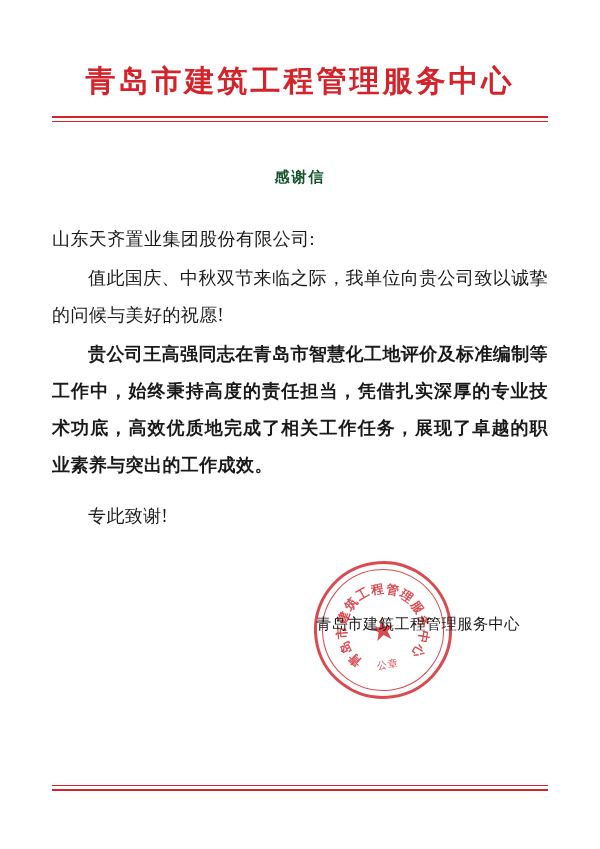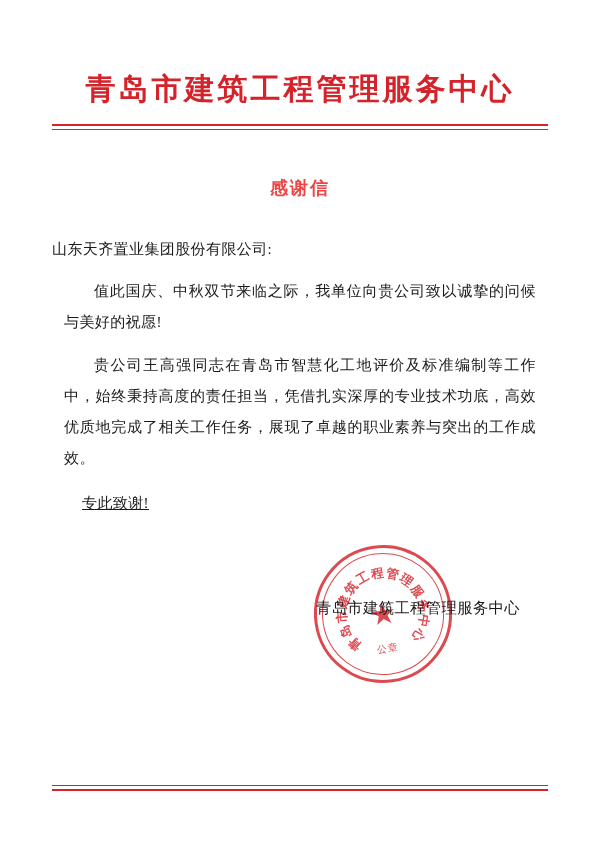--- a/index.html
+++ b/index.html
@@ -13,21 +13,21 @@
     font-family: "Liberation Serif", "DejaVu Serif", serif;
     color: #1a1a1a;
     overflow: hidden;
   }
 
   .page {
     position: relative;
     width: 600px;
     height: 849px;
     box-sizing: border-box;
-    padding: 8px 52px;
+    padding: 0 52px;
   }
 
   
   .letterhead {
     padding-top: 62px;
     text-align: center;
   }
   .letterhead-title {
     font-family: "DejaVu Serif", "Liberation Serif", serif;
     font-size: 30px;
@@ -46,51 +46,51 @@
   }
   .rule-thin {
     height: 1px;
     background: #d4232a;
     margin-top: 2.5px;
   }
 
   
   .doc-title {
     text-align: center;
-    font-size: 18px;
+    font-size: 15px;
     font-weight: bold;
     letter-spacing: 2px;
     margin-top: 46px;
-    color: #ef4444;
+    color: #14532d;
   }
 
   .body-block {
     margin-top: 34px;
-    font-size: 15px;
+    font-size: 18px;
     line-height: 2.06;
     letter-spacing: 0.4px;
     color: #1a1a1a;
   }
   .salutation {
     margin: 0 0 2px 0;
     text-align: justify;
   }
   .para {
-    margin: 12px;
+    margin: 0;
     text-indent: 2em;
     text-align: justify;
     text-justify: inter-ideograph;
   }
   .para + .para {
     margin-top: 2px;
+    font-weight: bold;
   }
   .closing {
     margin: 14px 0 0 0;
     text-indent: 2em;
-    text-decoration: underline;
   }
 
   
   .signature {
     margin-top: 26px;
     position: relative;
     height: 120px;
   }
   .sign-lines {
     position: absolute;

